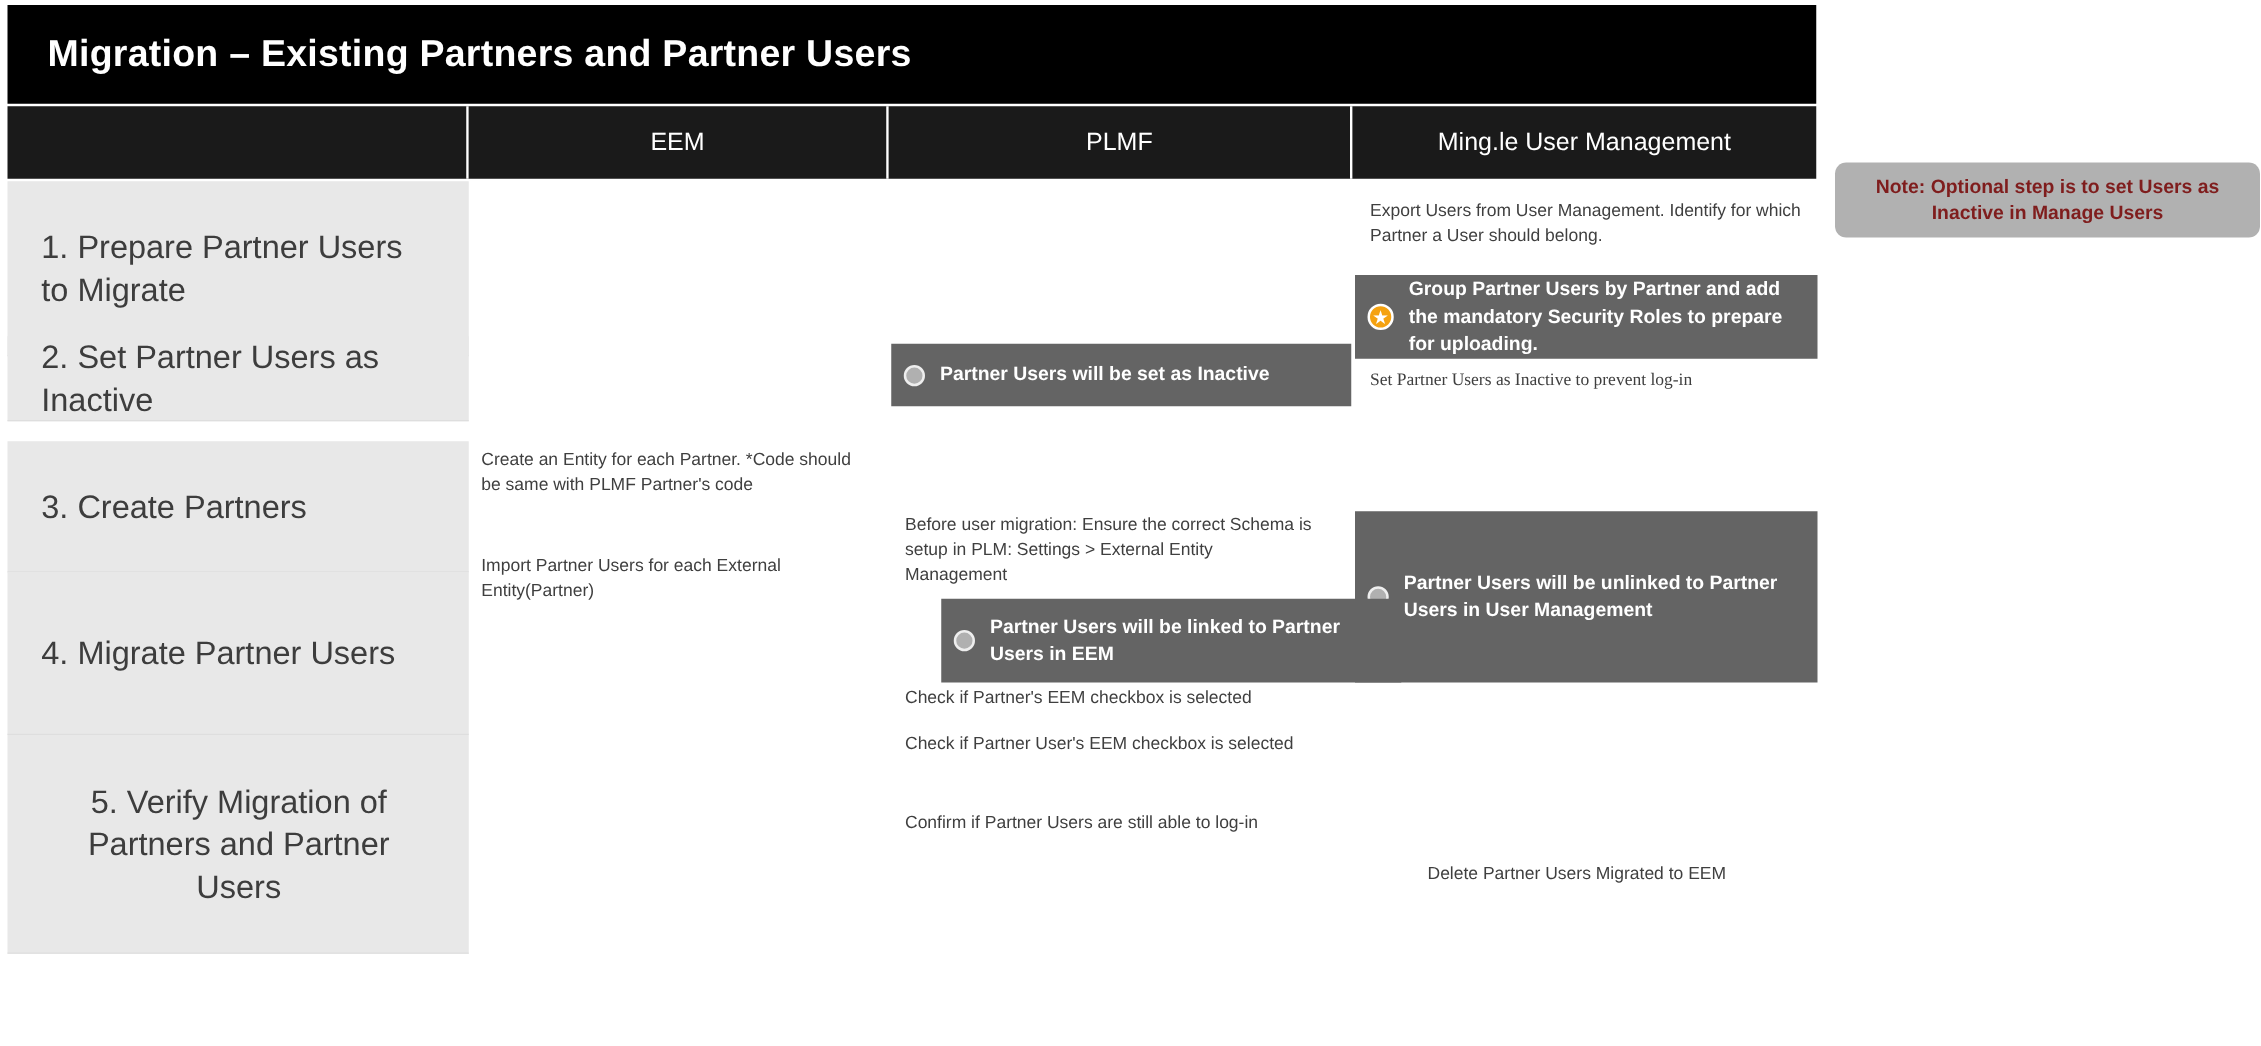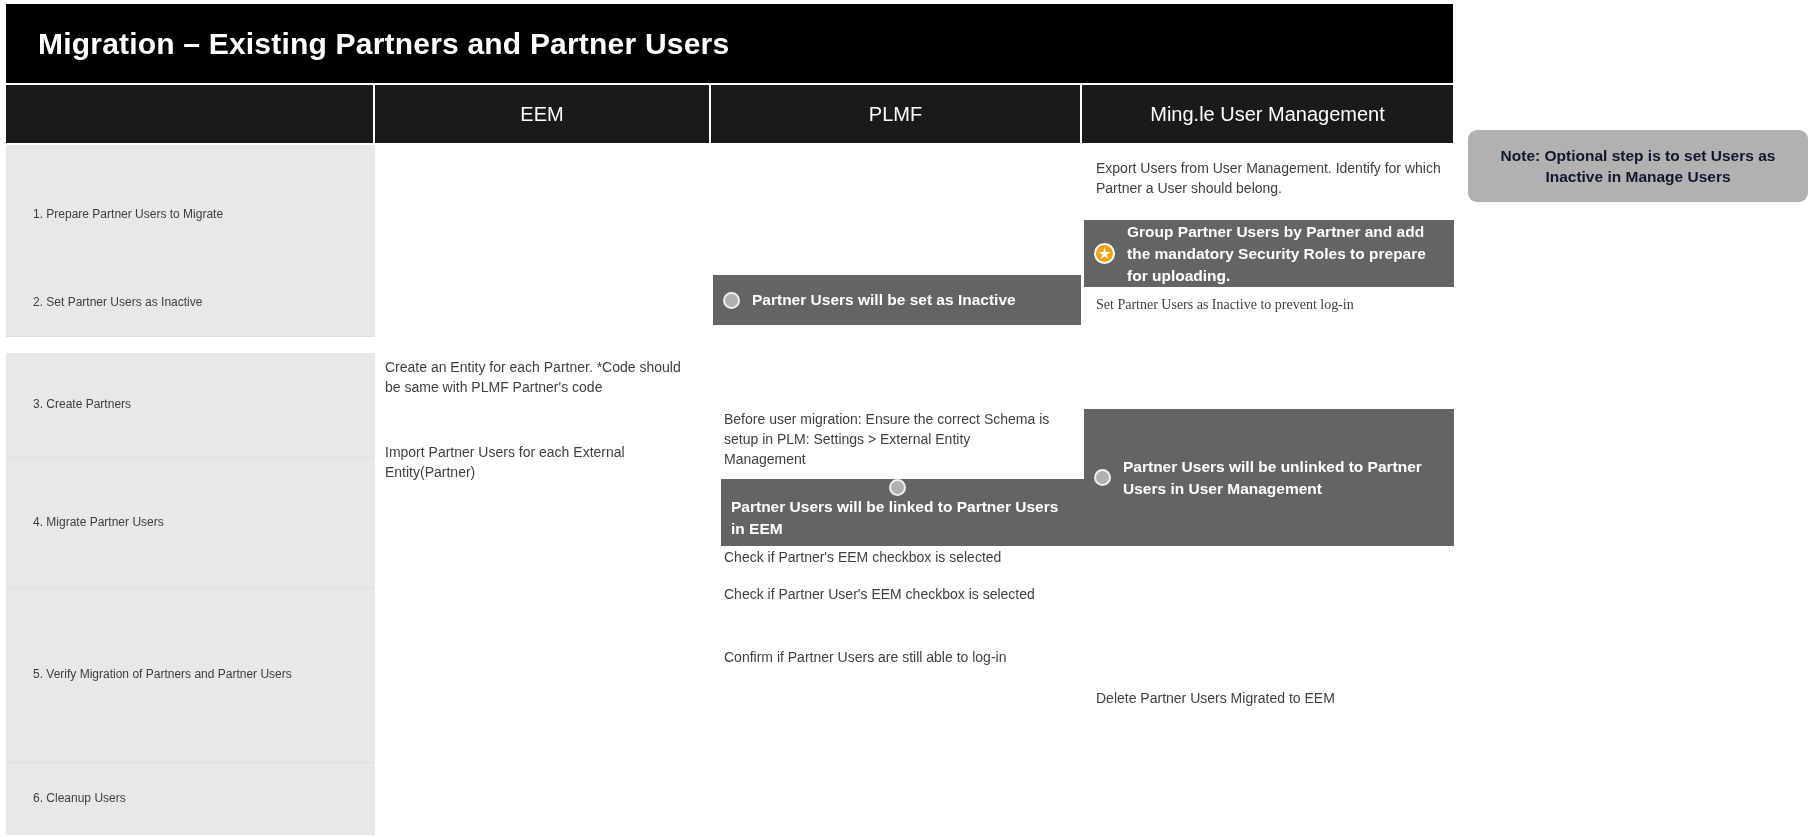--- a/index.html
+++ b/index.html
@@ -90,21 +90,21 @@
     position: absolute;
     left: 0;
     width: 369px;
     background: #e8e8e8;
     border-bottom: 1px solid #dedede;
     box-sizing: border-box;
     display: flex;
     align-items: center;
   }
   .step-label {
-    font-size: 12px;
+    font-size: 26px;
     color: #3d3d3d;
     padding: 0 26px 0 27px;
     line-height: 1.32;
   }
 
   
   .col-sep {
     position: absolute;
     top: 0;
     width: 2px;
@@ -160,24 +160,24 @@
     font-size: 13px;
     line-height: 1;
   }
 
   
   #side-note {
     position: absolute;
     left: 1468px;
     top: 130px;
     width: 340px;
-    height: 72px;
+    height: 60px;
     background: #b1b1b1;
     border-radius: 9px;
-    color: #0f172a;
+    color: #7f1d1d;
     font-size: 15.5px;
     font-weight: bold;
     line-height: 1.36;
     display: flex;
     align-items: center;
     justify-content: center;
     text-align: center;
     padding: 0 14px;
     box-sizing: border-box;
   }
@@ -213,49 +213,46 @@
       </div>
       <div class="step-cell" style="top:208px;height:105px;">
         <span class="step-label">3. Create Partners</span>
       </div>
       <div class="step-cell" style="top:313px;height:130px;">
         <span class="step-label">4. Migrate Partner Users</span>
       </div>
       <div class="step-cell" style="top:443px;height:175px;text-align:center;">
         <span class="step-label">5. Verify Migration of Partners and Partner Users</span>
       </div>
-      <div class="step-cell" style="top:618px;height:72px;border-bottom:none;">
-        <span class="step-label">6. Cleanup Users</span>
-      </div>
     </div>
 
     <div class="note-text" style="left:1090px; top:14px; width:358px;">Export Users from User Management. Identify for which Partner a User should belong.</div>
 
     <div class="dark-box" style="left:1078px; top:75px; width:370px; height:67px; padding:0 14px 0 10px;">
       <span class="bullet-icon star-badge">★</span>
       <span class="box-text">Group Partner Users by Partner and add the mandatory Security Roles to prepare for uploading.</span>
     </div>
 
     <div class="note-text" style="left:1090px; top:150px; width:352px;font-family:Liberation Serif, serif;">Set Partner Users as Inactive to prevent log-in</div>
 
     <div class="dark-box" style="left:1078px; top:264px; width:370px; height:137px; padding:0 14px 0 10px;">
       <span class="bullet-icon circ"></span>
       <span class="box-text">Partner Users will be unlinked to Partner Users in User Management</span>
     </div>
 
-    <div class="note-text" style="left:1090px; top:544px; width:352px;">Delete Partner Users Migrated to EEM</div>
+    <div class="note-text" style="left:1136px; top:544px; width:352px;">Delete Partner Users Migrated to EEM</div>
 
     <div class="dark-box" style="left:707px; top:130px; width:368px; height:50px; padding:0 14px 0 10px;">
       <span class="bullet-icon circ"></span>
       <span class="box-text">Partner Users will be set as Inactive</span>
     </div>
 
     <div class="note-text" style="left:718px; top:265px; width:330px;">Before user migration: Ensure the correct Schema is setup in PLM: Settings &gt; External Entity Management</div>
 
-    <div class="dark-box" style="left:715px; top:334px; width:368px; height:67px; padding:0 14px 0 10px;flex-direction:column;">
+    <div class="dark-box" style="left:747px; top:334px; width:368px; height:67px; padding:0 14px 0 10px;">
       <span class="bullet-icon circ"></span>
       <span class="box-text">Partner Users will be linked to Partner Users in EEM</span>
     </div>
 
     <div class="note-text" style="left:718px; top:403px; width:340px;">Check if Partner's EEM checkbox is selected</div>
 
     <div class="note-text" style="left:718px; top:440px; width:330px;">Check if Partner User's EEM checkbox is selected</div>
 
     <div class="note-text" style="left:718px; top:503px; width:340px;">Confirm if Partner Users are still able to log-in</div>
 

